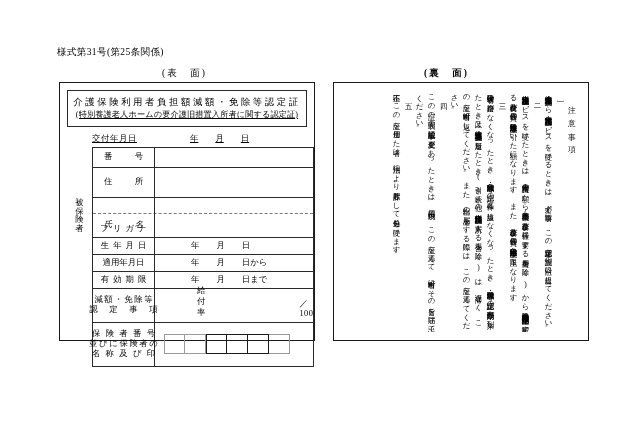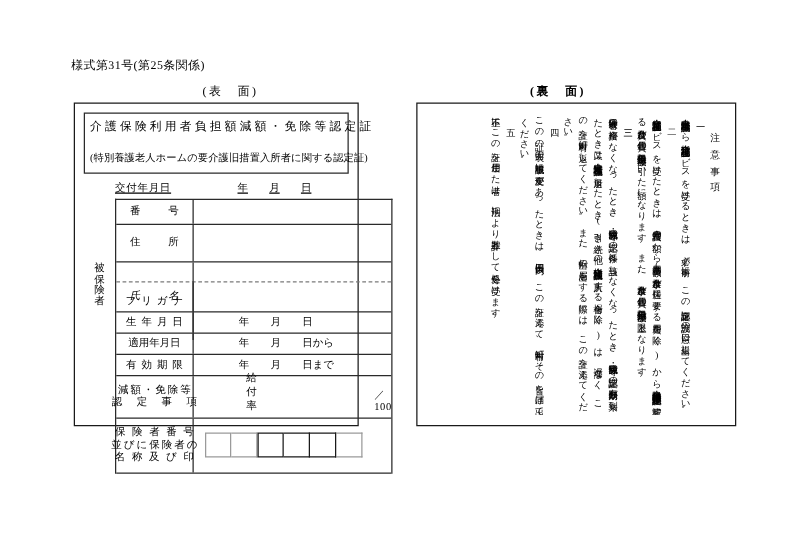--- a/index.html
+++ b/index.html
@@ -39,21 +39,21 @@
   
   .panel {
     position: absolute;
     border: 1.3px solid #1a1a1a;
     box-sizing: border-box;
     background: #ffffff;
   }
   .panel-front {
     left: 59px;
     top: 82px;
-    width: 228px;
+    width: 256px;
     height: 259px;
   }
   .panel-back {
     left: 333px;
     top: 82px;
     width: 256px;
     height: 259px;
   }
 
   
@@ -75,21 +75,22 @@
     font-size: 9.4px;
     letter-spacing: 2.6px;
     white-space: nowrap;
     line-height: 1.35;
   }
   .cert-title .line2 {
     font-size: 8.2px;
     letter-spacing: 0.1px;
     white-space: nowrap;
     line-height: 1.35;
-    margin-top: 12px;
+    margin-top: 0;
+    text-decoration: underline;
   }
 
   
   .issue-row {
     display: flex;
     align-items: center;
     height: 16px;
     margin-top: 4px;
     padding-left: 25px;
     box-sizing: border-box;

